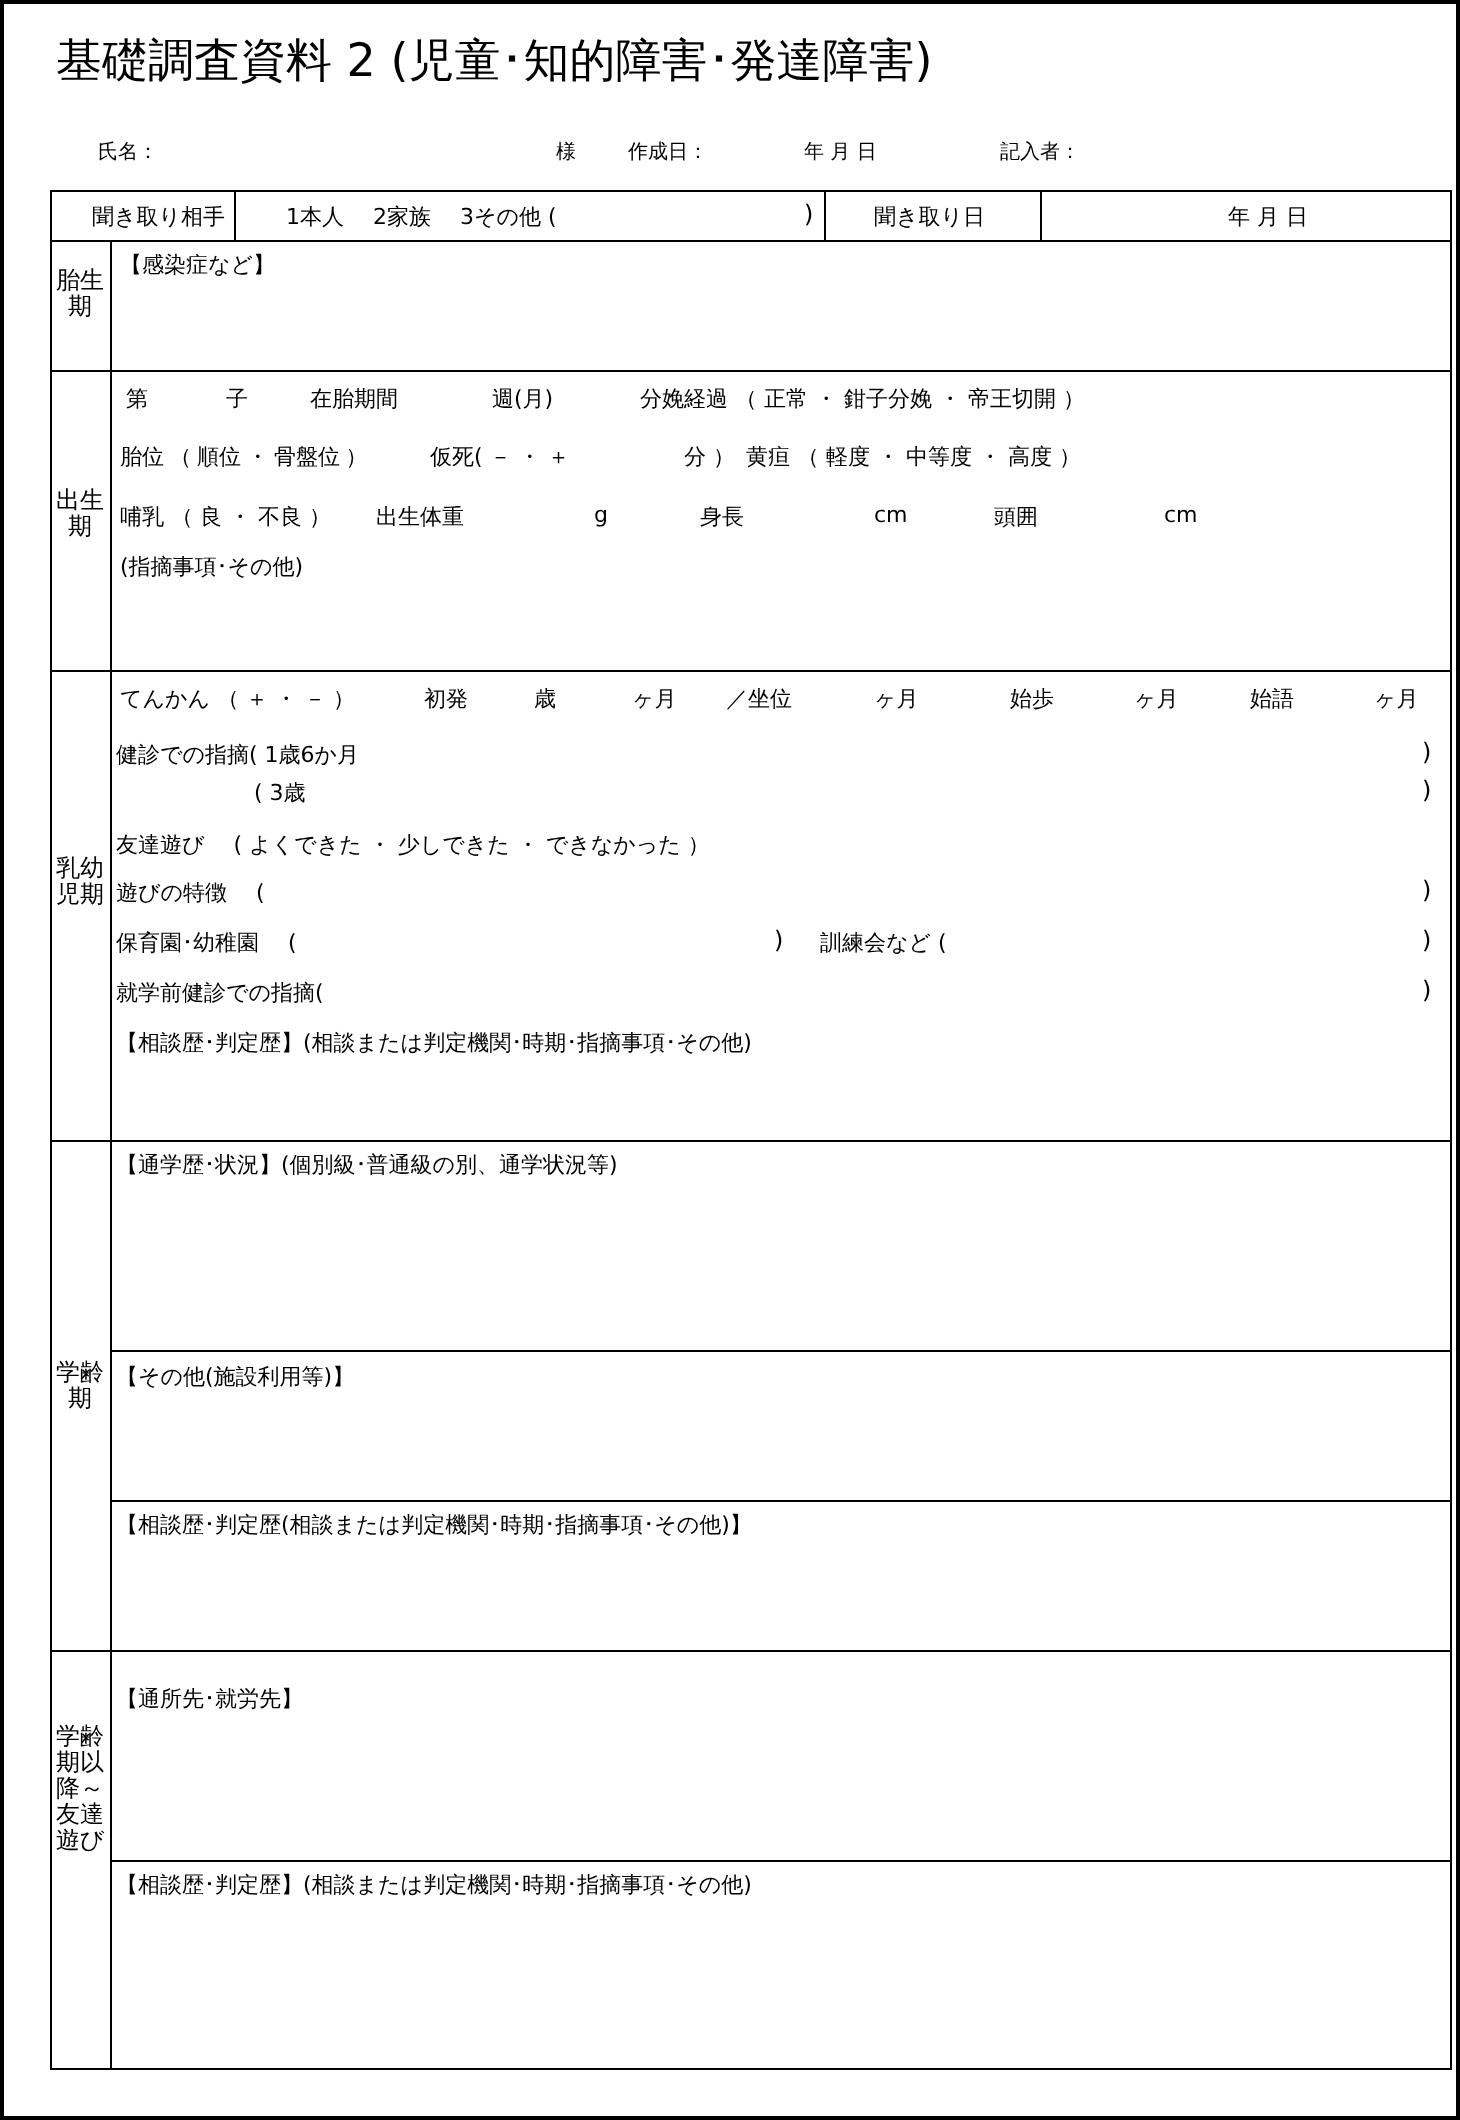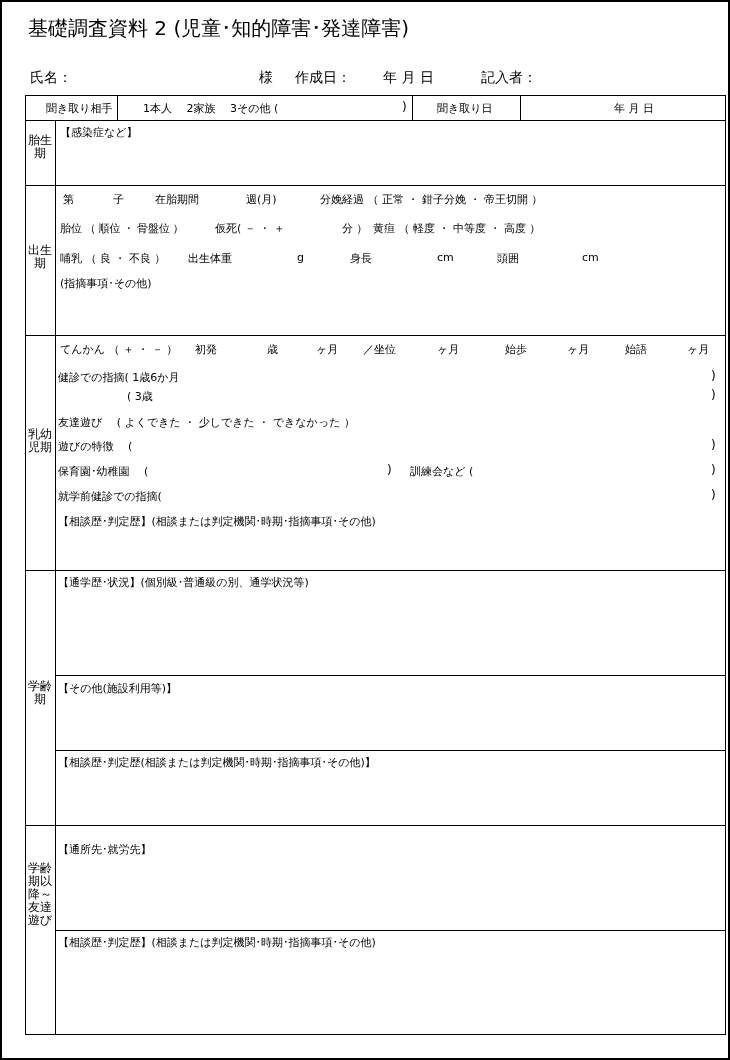--- a/index.html
+++ b/index.html
@@ -1,20 +1,20 @@
 <!DOCTYPE html>
 <html><head>
 <meta charset="utf-8">
 <style>
   html, body { margin:0; padding:0; background:#fff; }
   body { width:730px; height:1060px; position:relative; overflow:hidden;
          font-family:"DejaVu Sans", "Liberation Sans", sans-serif; color:#000; }
   .page { position:absolute; left:0; top:0; width:726px; height:1056px; border:2px solid #000; }
-  .title { position:absolute; left:28px; top:15px; font-size:20px; letter-spacing:0px; white-space:nowrap; }
-  .meta { position:absolute; top:69px; font-size:14px; white-space:nowrap; }
+  .title { position:absolute; left:28px; top:15px; font-size:23px; letter-spacing:0px; white-space:nowrap; }
+  .meta { position:absolute; top:69px; font-size:10px; white-space:nowrap;margin-left:19px; }
   .abs { position:absolute; white-space:nowrap; font-size:11px; }
   .hline { position:absolute; height:0; border-top:1px solid #000; }
   .vline { position:absolute; width:0; border-left:1px solid #000; }
   .vlabel { position:absolute; width:28px; font-size:12px; line-height:13px; text-align:center; word-break:break-all; }
   .paren { position:absolute; font-size:12px; }
 </style>
 </head>
 <body>
 
 <div class="page"></div>
@@ -72,21 +72,21 @@
 <div class="abs" style="left:297px; top:251px;">g</div>
 <div class="abs" style="left:350px; top:251px;">身長</div>
 <div class="abs" style="left:437px; top:251px;">cm</div>
 <div class="abs" style="left:497px; top:251px;text-align:center;">頭囲</div>
 <div class="abs" style="left:582px; top:251px;">cm</div>
 
 <div class="abs" style="left:60px; top:276px;">(指摘事項･その他)</div>
 
 <div class="vlabel" style="left:26px; top:428px;">乳幼児期</div>
 <div class="abs" style="left:60px; top:342px;">てんかん （ ＋ ・ － ）</div>
-<div class="abs" style="left:195px; top:342px;">初発</div>
+<div class="abs" style="left:212px; top:342px;">初発</div>
 <div class="abs" style="left:267px; top:342px;">歳</div>
 <div class="abs" style="left:316px; top:342px;">ヶ月</div>
 <div class="abs" style="left:363px; top:342px;">／坐位</div>
 <div class="abs" style="left:437px; top:342px;">ヶ月</div>
 <div class="abs" style="left:505px; top:342px;">始歩</div>
 <div class="abs" style="left:567px; top:342px;">ヶ月</div>
 <div class="abs" style="left:625px; top:342px;">始語</div>
 <div class="abs" style="left:687px; top:342px;">ヶ月</div>
 
 <div class="abs" style="left:58px; top:370px;">健診での指摘( 1歳6か月</div>

